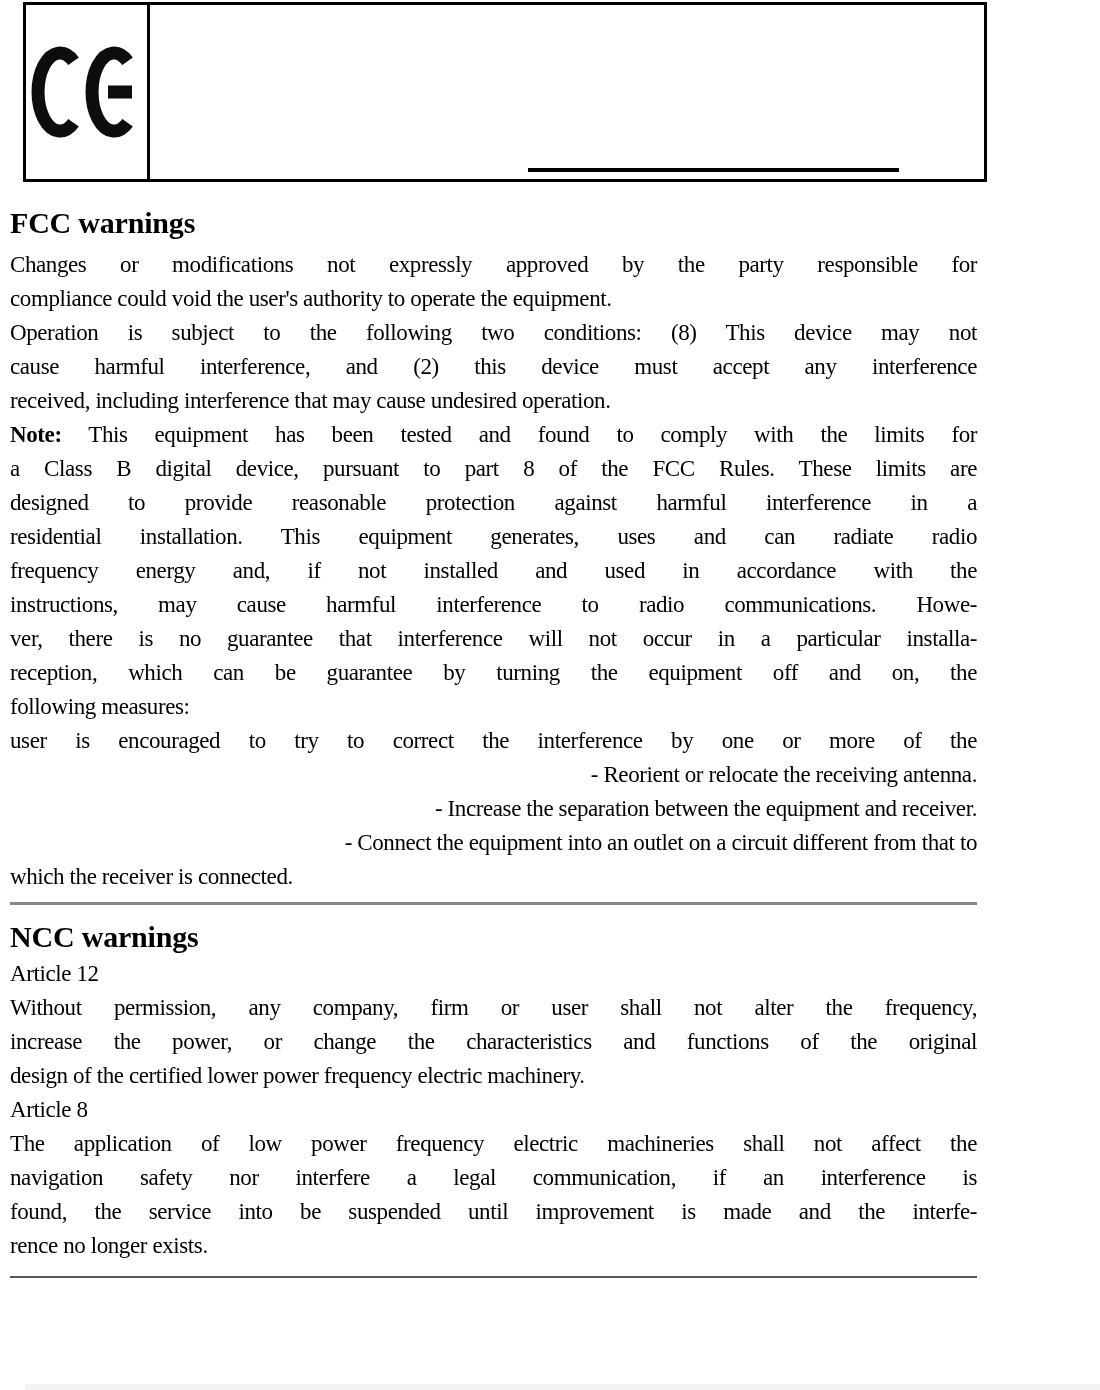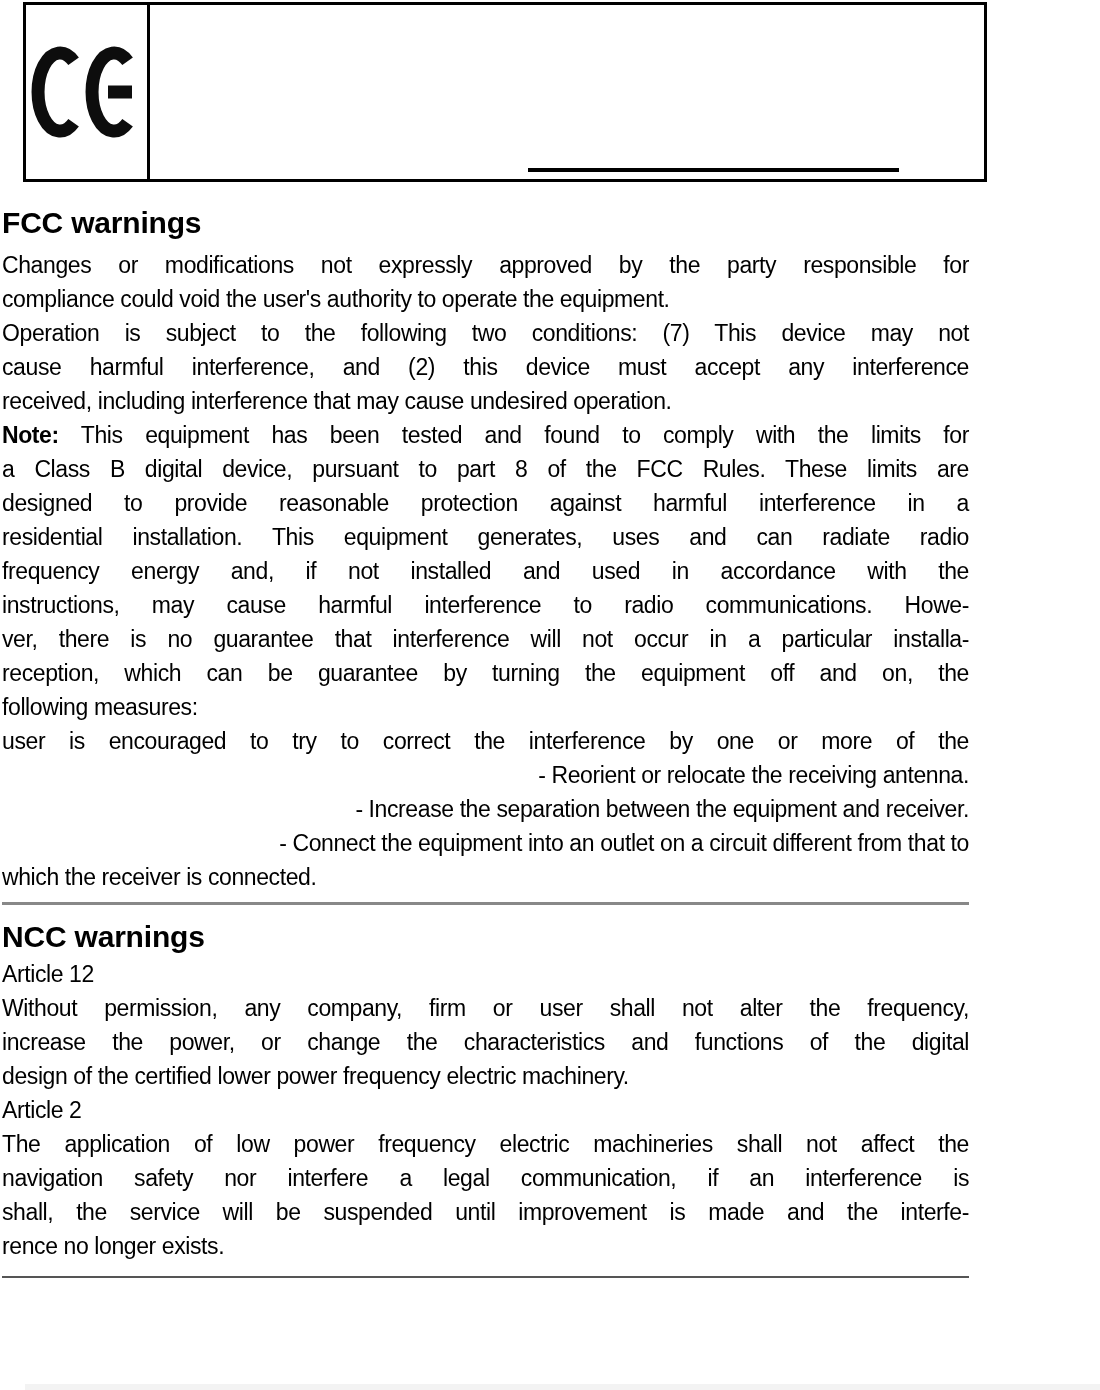--- a/index.html
+++ b/index.html
@@ -24,21 +24,21 @@
     border-right: 3px solid #000;
     display: flex; align-items: center; justify-content: center;
   }
   .cell-right { flex: 1; position: relative; }
   .sig-line {
     position: absolute; left: 378px; bottom: 7px;
     width: 371px; height: 4px; background: #000;
   }
 
   
-  .content { position: absolute; top: 180px; left: 2px; width: 967px; }
+  .content { position: absolute; top: 180px; left: 10px; width: 967px; font-family: Liberation Serif, serif; }
   .sec-heading {
     font-size: 30px; font-weight: bold; line-height: 34px;
     margin: 0; letter-spacing: -0.2px;
   }
   .sec-heading.fcc { margin-top: 26px; margin-bottom: 8px; }
   .sec-heading.ncc { margin-top: 15px; margin-bottom: 3px; }
   .line {
     font-size: 23px; line-height: 34px; letter-spacing: -0.4px;
     white-space: normal;
   }
@@ -74,21 +74,21 @@
   </div>
 
   <div class="content">
     <div id="section-fcc">
         <div class="sec-heading fcc">FCC warnings</div>
         <div>
           <div class="line j">Changes or modifications not expressly approved by the party responsible for</div>
           <div class="line">compliance could void the user's authority to operate the equipment.</div>
         </div>
         <div>
-          <div class="line j">Operation is subject to the following two conditions: (7) This device may not</div>
+          <div class="line j">Operation is subject to the following two conditions: (8) This device may not</div>
           <div class="line j">cause harmful interference, and (2) this device must accept any interference</div>
           <div class="line">received, including interference that may cause undesired operation.</div>
         </div>
         <div>
           <div class="line j"><b>Note:</b> This equipment has been tested and found to comply with the limits for</div>
           <div class="line j">a Class B digital device, pursuant to part 8 of the FCC Rules. These limits are</div>
           <div class="line j">designed to provide reasonable protection against harmful interference in a</div>
           <div class="line j">residential installation. This equipment generates, uses and can radiate radio</div>
           <div class="line j">frequency energy and, if not installed and used in accordance with the</div>
           <div class="line j">instructions, may cause harmful interference to radio communications. Howe-</div>
@@ -103,26 +103,26 @@
           <div class="line indent">- Connect the equipment into an outlet on a circuit different from that to</div>
           <div class="line">which the receiver is connected.</div>
         </div>
       </div>
     <div class="divider-1"></div>
     <div id="section-ncc">
         <div class="sec-heading ncc">NCC warnings</div>
         <div>
           <div class="line">Article 12</div>
           <div class="line j">Without permission, any company, firm or user shall not alter the frequency,</div>
-          <div class="line j">increase the power, or change the characteristics and functions of the digital</div>
+          <div class="line j">increase the power, or change the characteristics and functions of the original</div>
           <div class="line">design of the certified lower power frequency electric machinery.</div>
-          <div class="line">Article 2</div>
+          <div class="line">Article 8</div>
           <div class="line j">The application of low power frequency electric machineries shall not affect the</div>
           <div class="line j">navigation safety nor interfere a legal communication, if an interference is</div>
-          <div class="line j">shall, the service will be suspended until improvement is made and the interfe-</div>
+          <div class="line j">found, the service into be suspended until improvement is made and the interfe-</div>
           <div class="line">rence no longer exists.</div>
         </div>
       </div>
     <div class="divider-2"></div>
   </div>
 
   <div class="footer-bar"></div>
 
 </div>
 

